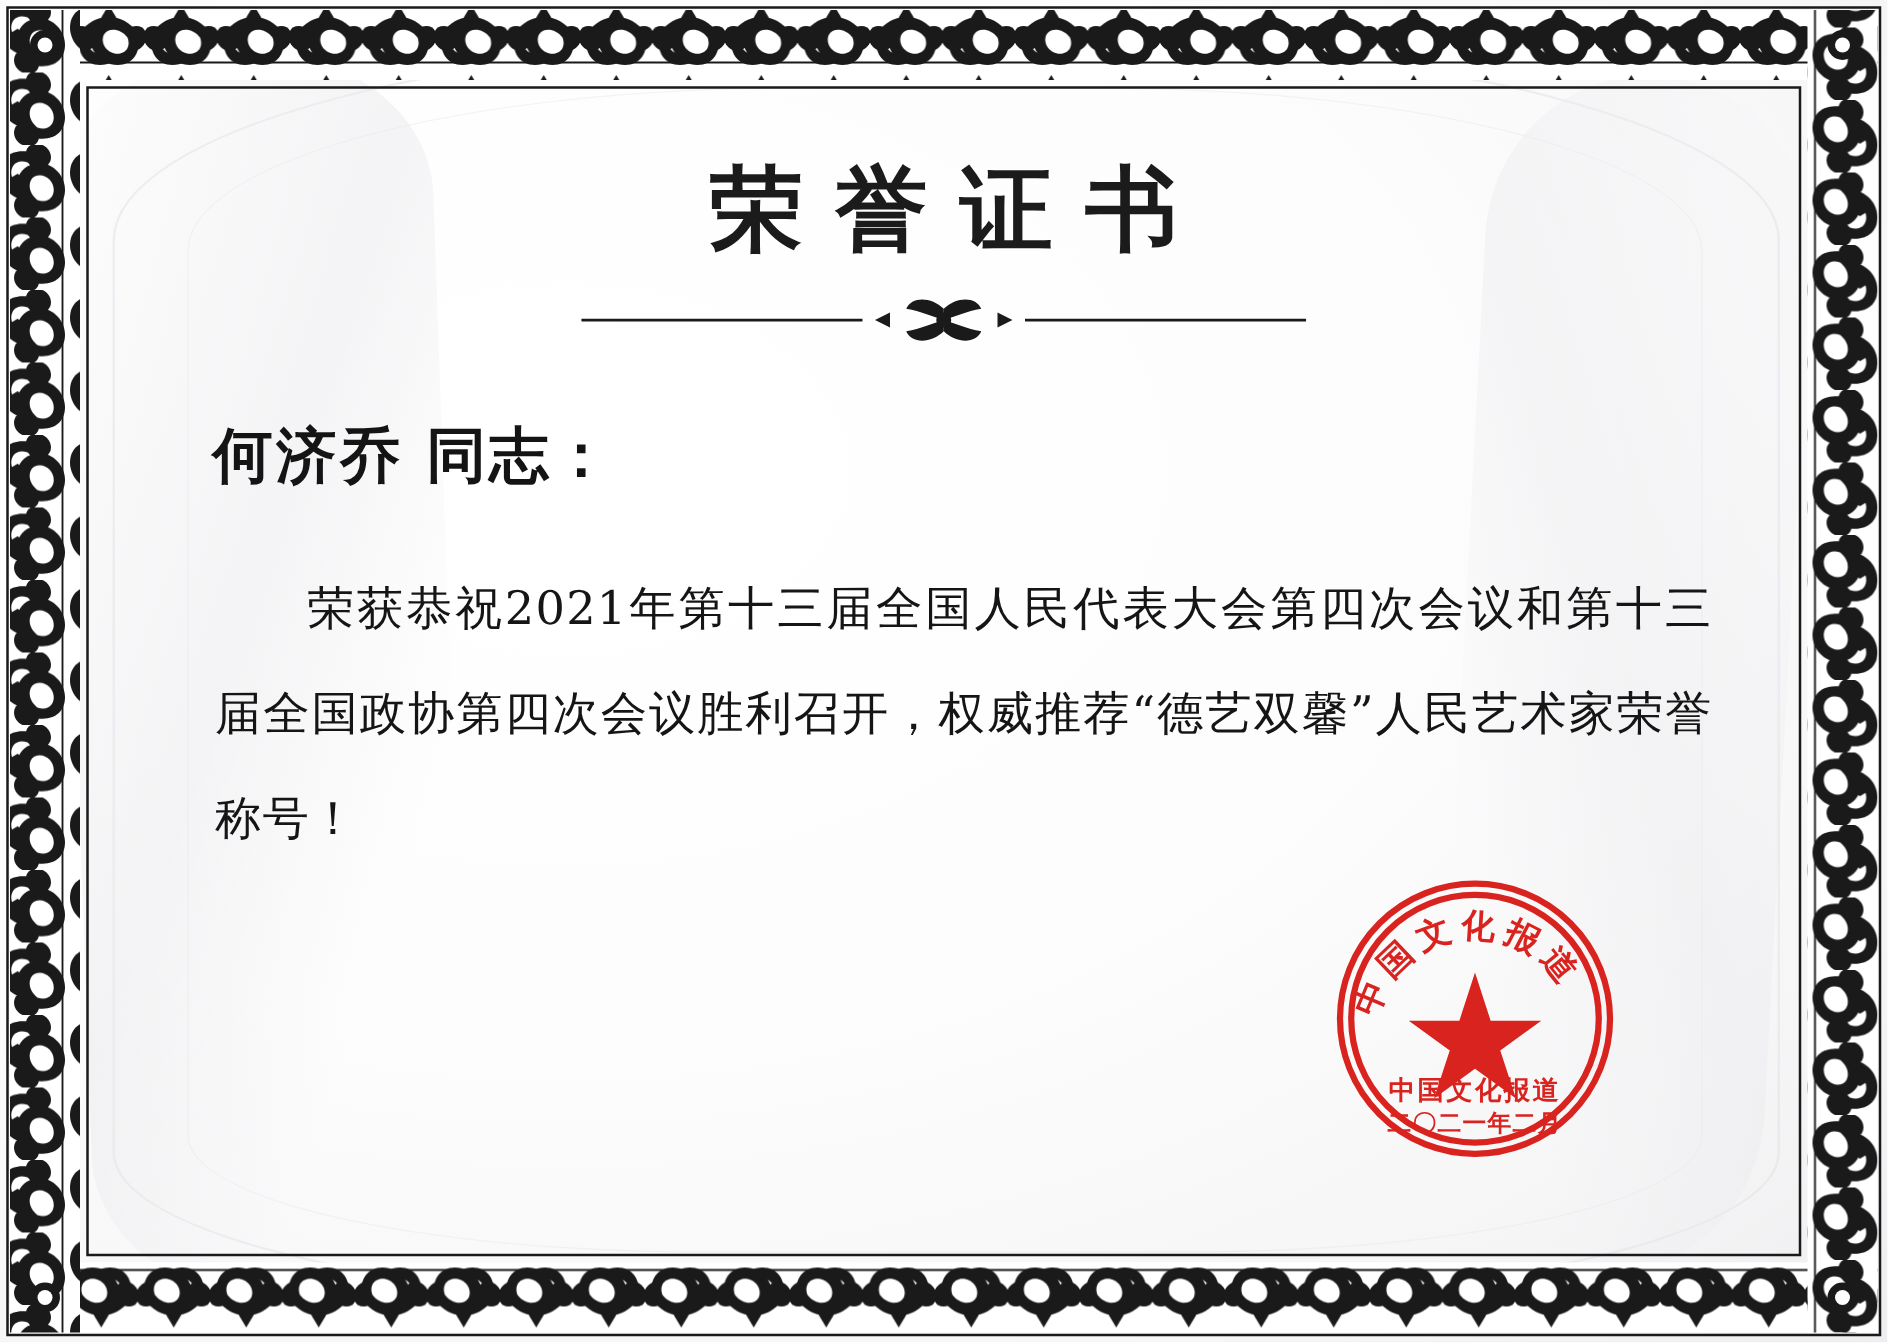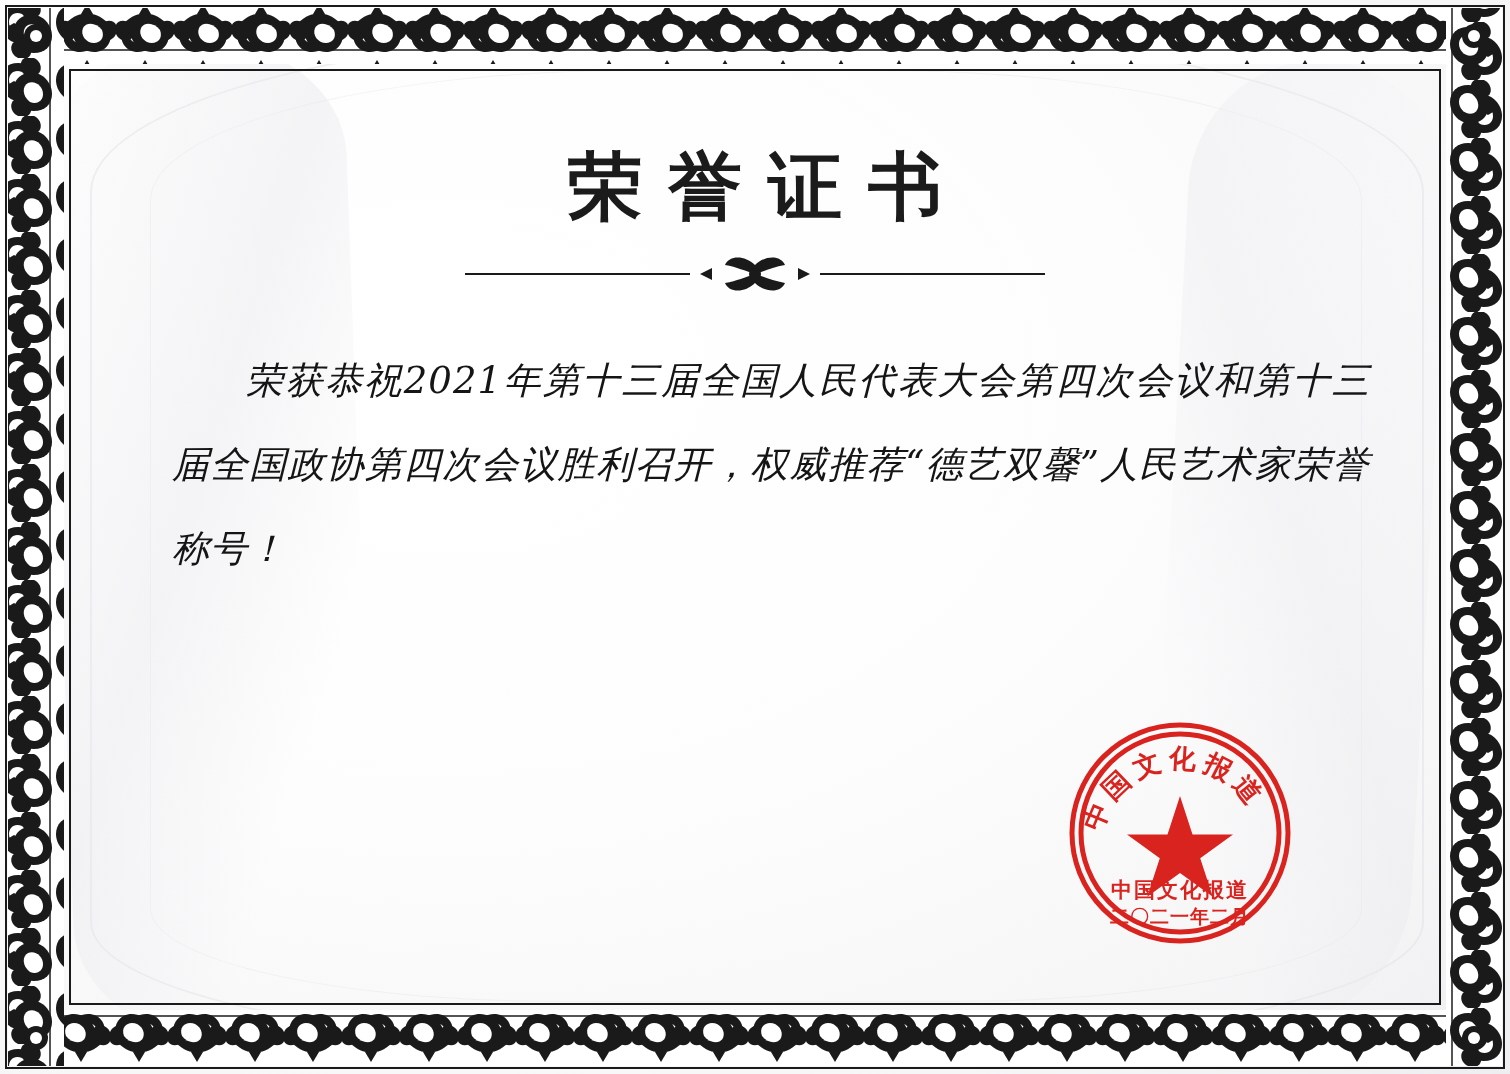--- a/index.html
+++ b/index.html
@@ -74,21 +74,21 @@
   .border-frame svg {
     display: block;
     width: 1510px;
     height: 1074px;
   }
 
   
   .content {
     position: absolute;
     left: 110px;
-    top: 88px;
+    top: 70px;
     width: 1290px;
     height: 727px;
   }
 
   .title {
     text-align: center;
     font-family: "DejaVu Serif", "Liberation Serif", serif;
     font-size: 74px;
     font-weight: 700;
     letter-spacing: 26px;
@@ -121,21 +121,20 @@
   .body-text {
     margin-top: 48px;
     margin-left: 62px;
     margin-right: 30px;
     font-size: 37px;
     line-height: 84px;
     color: #151515;
     letter-spacing: 1px;
     text-align: justify;
     font-family: "DejaVu Serif", "Liberation Serif", serif;
-    font-style: italic;
   }
   .body-text p {
     margin: 0;
     text-indent: 74px;
   }
 
   
   .seal {
     position: absolute;
     left: 955px;
@@ -225,20 +224,23 @@
         <path d="M290,8 c 10,-10 26,-10 30,0 c -12,2 -20,6 -30,9 Z" fill="#1a1a1a"></path>
         <path d="M290,26 c 10,10 26,10 30,0 c -12,-2 -20,-6 -30,-9 Z" fill="#1a1a1a"></path>
         <path d="M290,8 c -10,-10 -26,-10 -30,0 c 12,2 20,6 30,9 Z" fill="#1a1a1a"></path>
         <path d="M290,26 c -10,10 -26,10 -30,0 c 12,-2 20,-6 30,-9 Z" fill="#1a1a1a"></path>
         <circle cx="290" cy="17" r="6" fill="#1a1a1a"></circle>
         <path d="M235,17 l12,-6 l0,12 Z" fill="#1a1a1a"></path>
         <path d="M345,17 l-12,-6 l0,12 Z" fill="#1a1a1a"></path>
       </svg>
     </div>
 
+    <div class="salutation">
+      <span class="name">何济乔</span><span class="honorific">同志</span><span>：</span>
+    </div>
 
     <div class="body-text">
       <p>荣获恭祝2021年第十三届全国人民代表大会第四次会议和第十三届全国政协第四次会议胜利召开，权威推荐“德艺双馨”人民艺术家荣誉称号！</p>
     </div>
 
     <div class="seal">
       <svg viewBox="0 0 230 230" xmlns="http://www.w3.org/2000/svg">
         <g fill="none" stroke="#d9231f" stroke-width="5">
           <circle cx="115" cy="115" r="108"></circle>
           <circle cx="115" cy="115" r="99"></circle>

